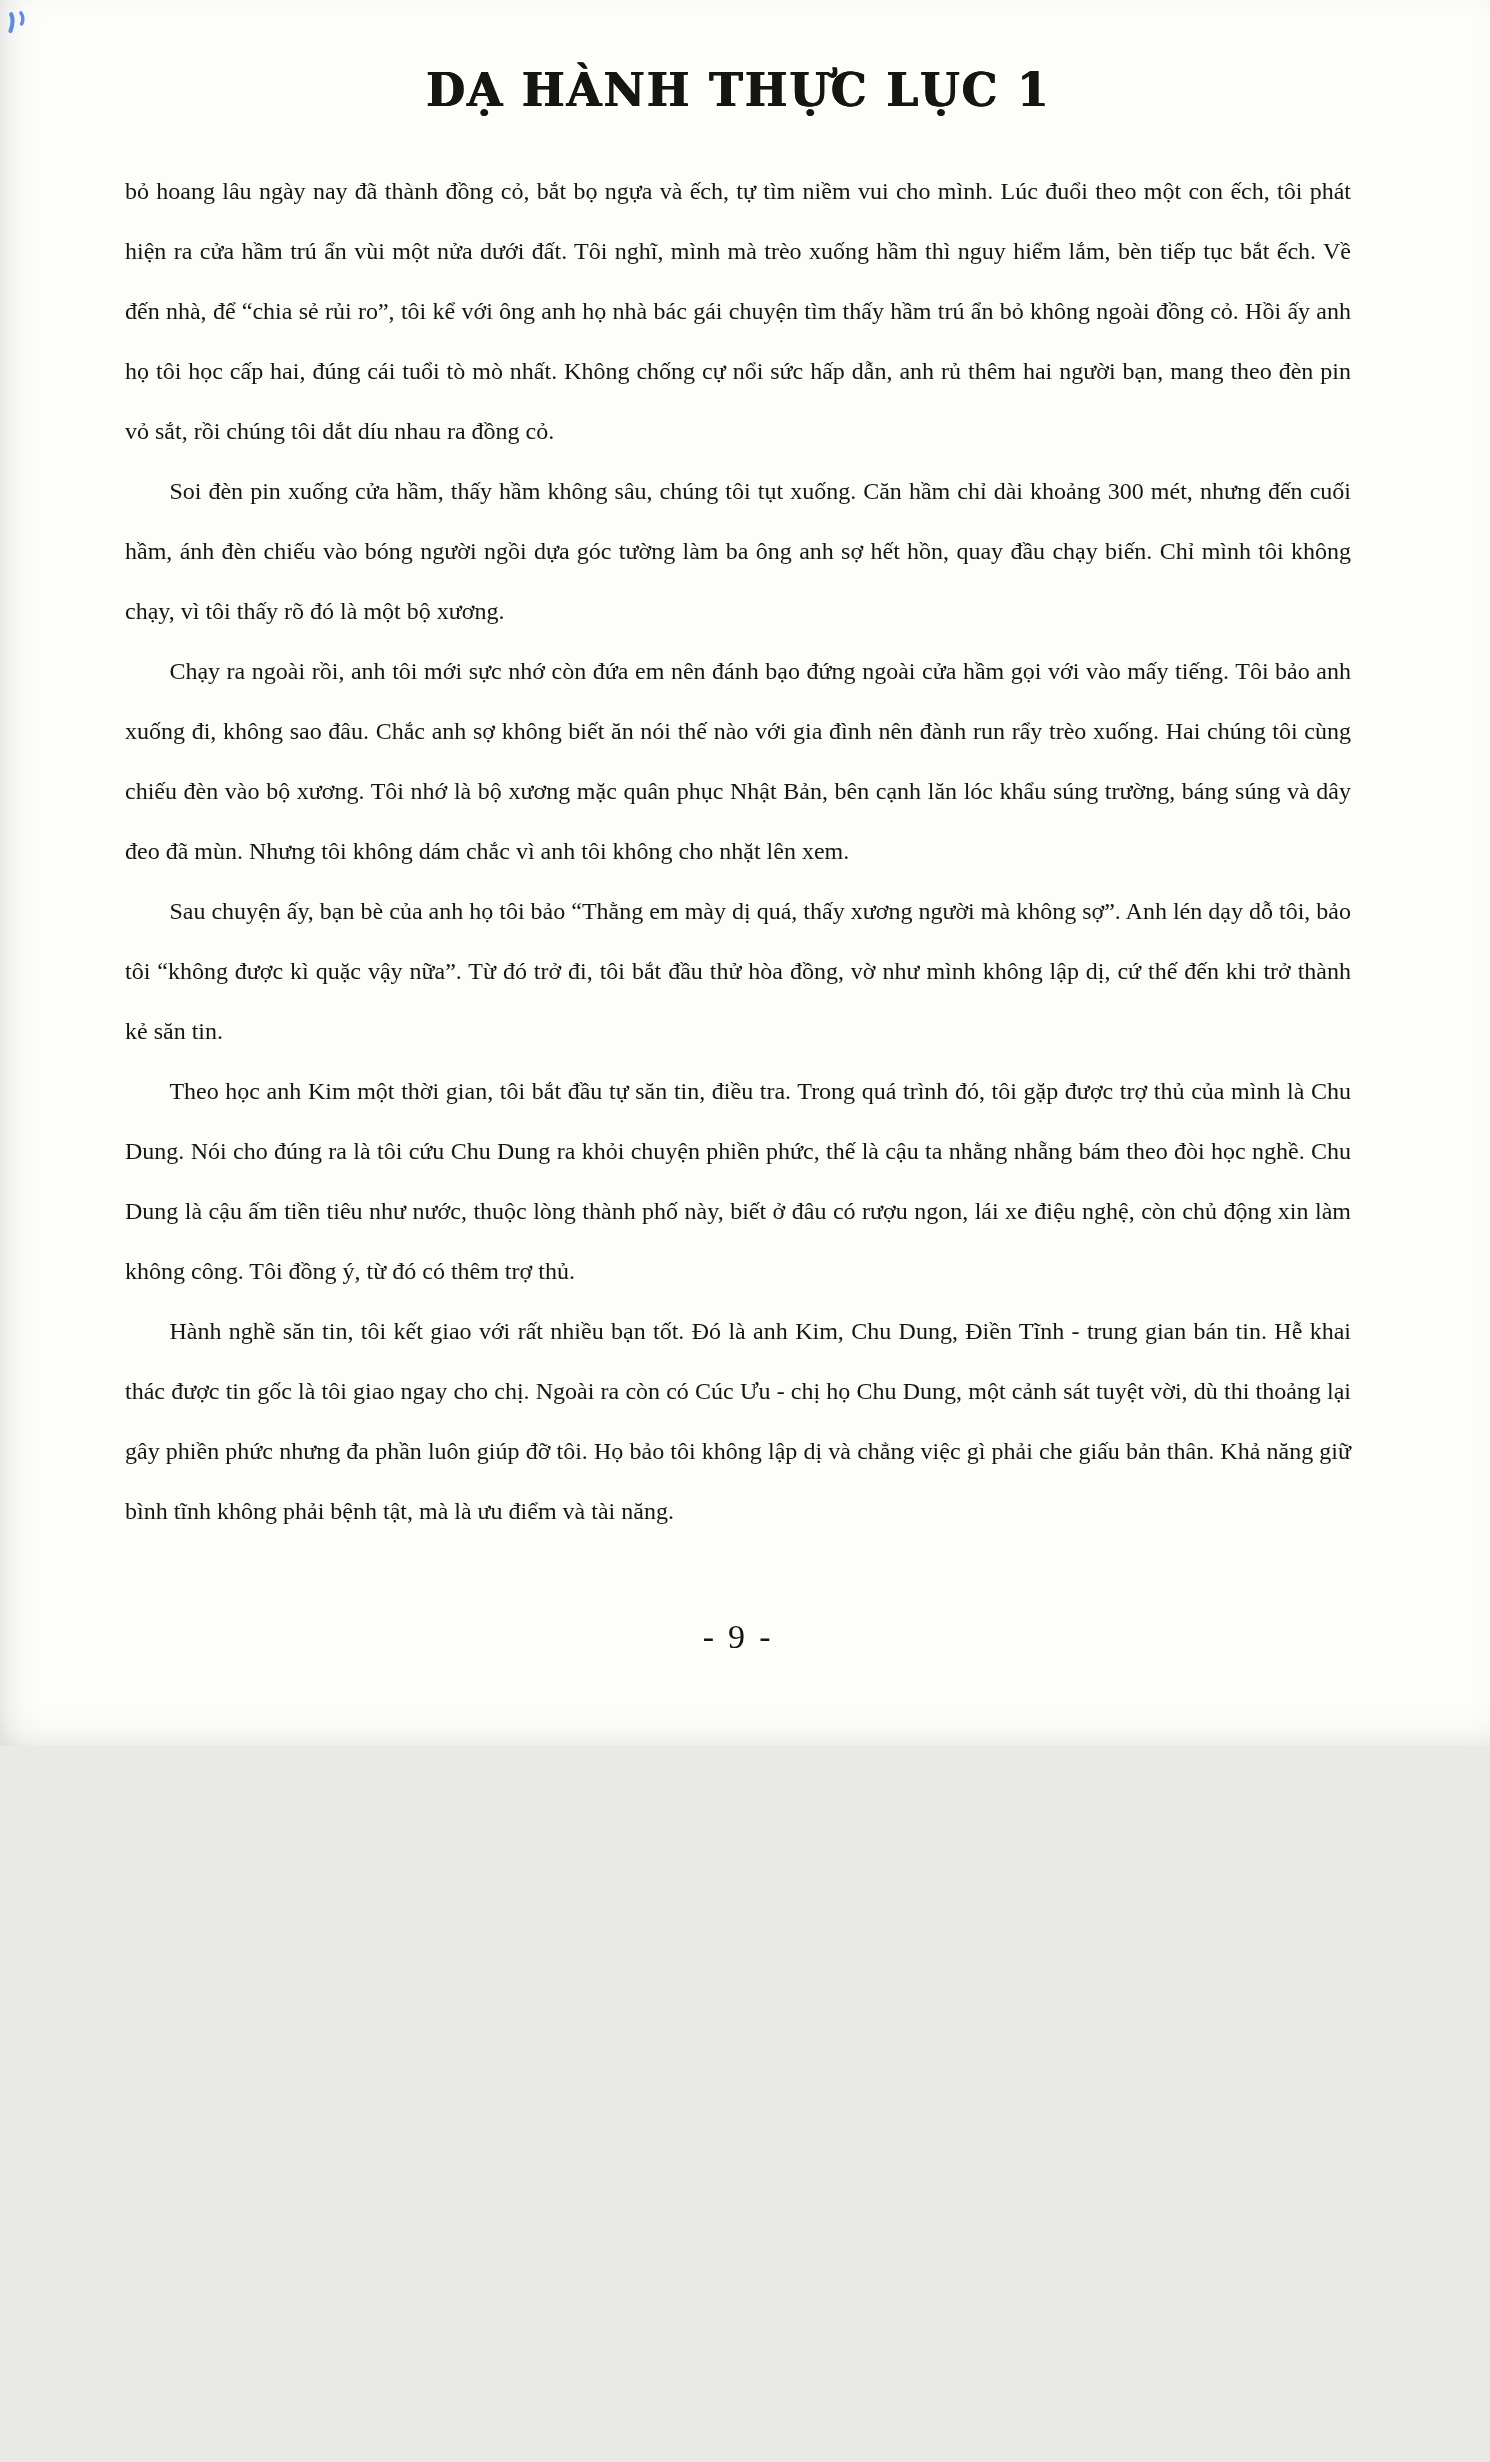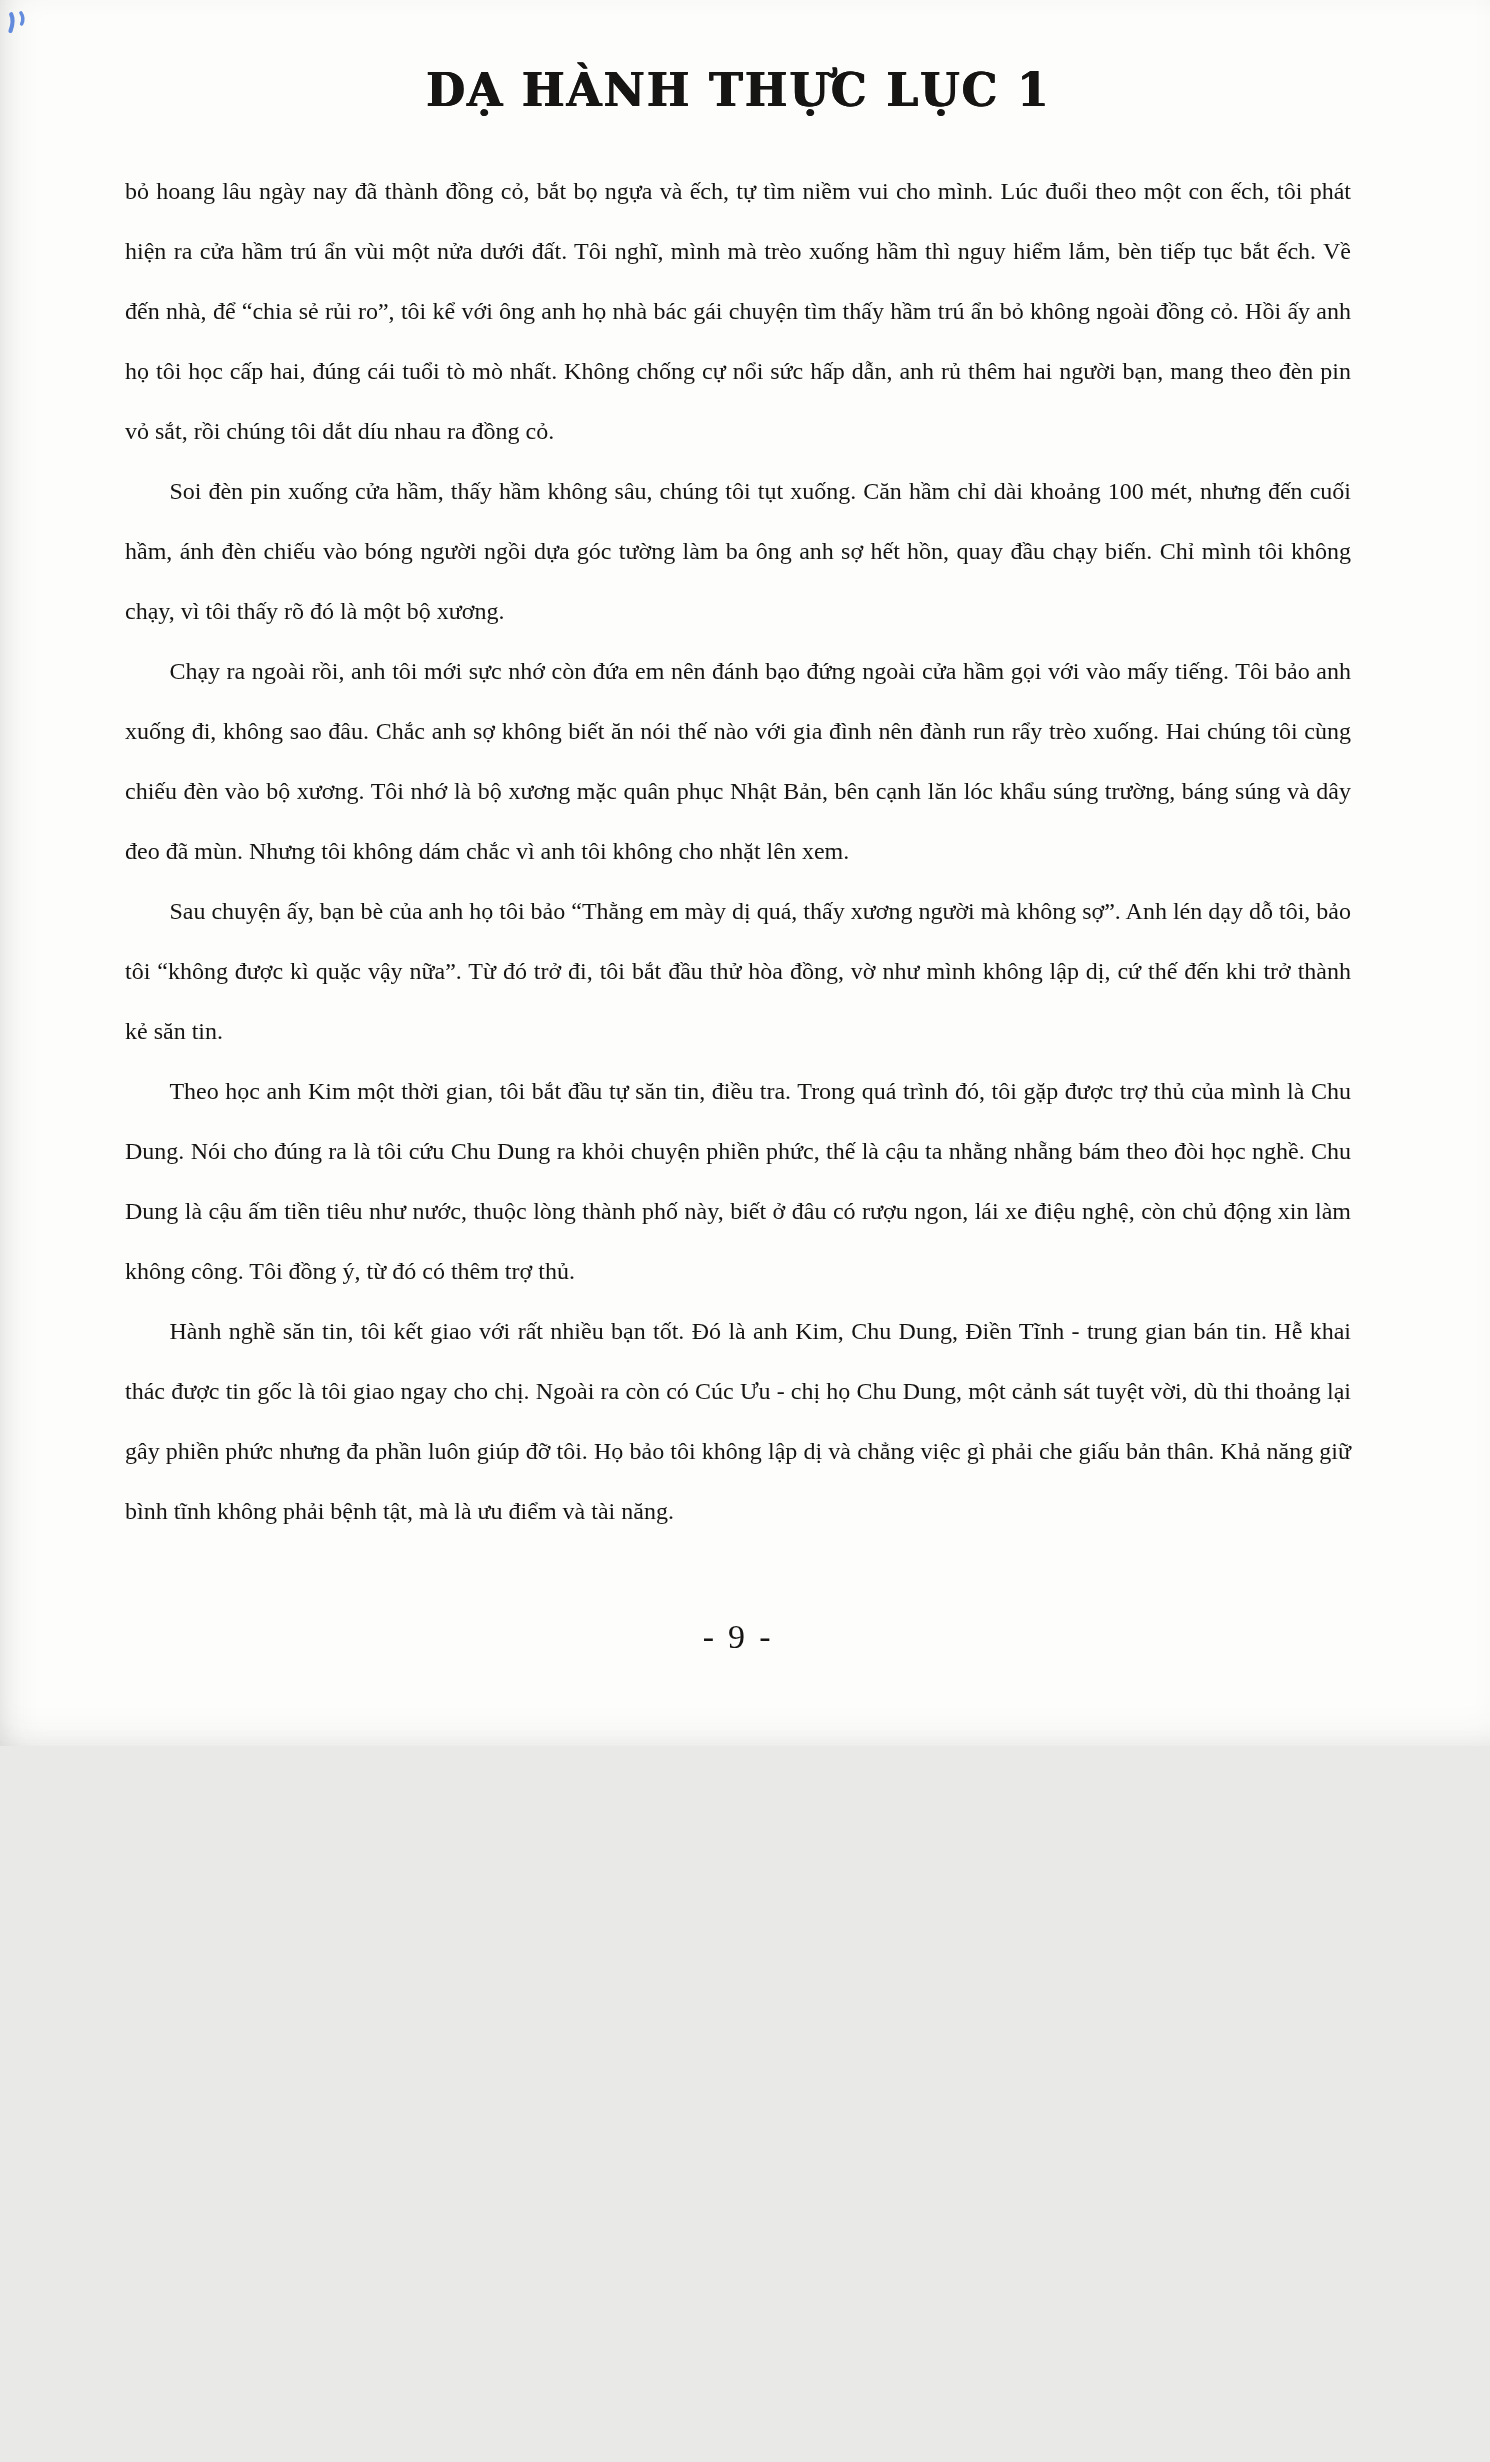--- a/index.html
+++ b/index.html
@@ -75,21 +75,21 @@
     <path d="M6 6 C10 14, 8 22, 5 30" stroke="#4a79d9" stroke-width="6" fill="none" stroke-linecap="round"></path>
     <path d="M20 4 C24 10, 23 16, 21 20" stroke="#4a79d9" stroke-width="5" fill="none" stroke-linecap="round"></path>
   </svg>
 
   <header class="running-header">
     <h1 class="page-title">DẠ HÀNH THỰC LỤC 1</h1>
   </header>
 
   <main class="body-text">
     <p>bỏ hoang lâu ngày nay đã thành đồng cỏ, bắt bọ ngựa và ếch, tự tìm niềm vui cho mình. Lúc đuổi theo một con ếch, tôi phát hiện ra cửa hầm trú ẩn vùi một nửa dưới đất. Tôi nghĩ, mình mà trèo xuống hầm thì nguy hiểm lắm, bèn tiếp tục bắt ếch. Về đến nhà, để “chia sẻ rủi ro”, tôi kể với ông anh họ nhà bác gái chuyện tìm thấy hầm trú ẩn bỏ không ngoài đồng cỏ. Hồi ấy anh họ tôi học cấp hai, đúng cái tuổi tò mò nhất. Không chống cự nổi sức hấp dẫn, anh rủ thêm hai người bạn, mang theo đèn pin vỏ sắt, rồi chúng tôi dắt díu nhau ra đồng cỏ.</p>
-    <p class="indent">Soi đèn pin xuống cửa hầm, thấy hầm không sâu, chúng tôi tụt xuống. Căn hầm chỉ dài khoảng 100 mét, nhưng đến cuối hầm, ánh đèn chiếu vào bóng người ngồi dựa góc tường làm ba ông anh sợ hết hồn, quay đầu chạy biến. Chỉ mình tôi không chạy, vì tôi thấy rõ đó là một bộ xương.</p>
+    <p class="indent">Soi đèn pin xuống cửa hầm, thấy hầm không sâu, chúng tôi tụt xuống. Căn hầm chỉ dài khoảng 300 mét, nhưng đến cuối hầm, ánh đèn chiếu vào bóng người ngồi dựa góc tường làm ba ông anh sợ hết hồn, quay đầu chạy biến. Chỉ mình tôi không chạy, vì tôi thấy rõ đó là một bộ xương.</p>
     <p class="indent">Chạy ra ngoài rồi, anh tôi mới sực nhớ còn đứa em nên đánh bạo đứng ngoài cửa hầm gọi với vào mấy tiếng. Tôi bảo anh xuống đi, không sao đâu. Chắc anh sợ không biết ăn nói thế nào với gia đình nên đành run rẩy trèo xuống. Hai chúng tôi cùng chiếu đèn vào bộ xương. Tôi nhớ là bộ xương mặc quân phục Nhật Bản, bên cạnh lăn lóc khẩu súng trường, báng súng và dây đeo đã mùn. Nhưng tôi không dám chắc vì anh tôi không cho nhặt lên xem.</p>
     <p class="indent">Sau chuyện ấy, bạn bè của anh họ tôi bảo “Thằng em mày dị quá, thấy xương người mà không sợ”. Anh lén dạy dỗ tôi, bảo tôi “không được kì quặc vậy nữa”. Từ đó trở đi, tôi bắt đầu thử hòa đồng, vờ như mình không lập dị, cứ thế đến khi trở thành kẻ săn tin.</p>
     <p class="indent">Theo học anh Kim một thời gian, tôi bắt đầu tự săn tin, điều tra. Trong quá trình đó, tôi gặp được trợ thủ của mình là Chu Dung. Nói cho đúng ra là tôi cứu Chu Dung ra khỏi chuyện phiền phức, thế là cậu ta nhằng nhẵng bám theo đòi học nghề. Chu Dung là cậu ấm tiền tiêu như nước, thuộc lòng thành phố này, biết ở đâu có rượu ngon, lái xe điệu nghệ, còn chủ động xin làm không công. Tôi đồng ý, từ đó có thêm trợ thủ.</p>
     <p class="indent">Hành nghề săn tin, tôi kết giao với rất nhiều bạn tốt. Đó là anh Kim, Chu Dung, Điền Tĩnh - trung gian bán tin. Hễ khai thác được tin gốc là tôi giao ngay cho chị. Ngoài ra còn có Cúc Ưu - chị họ Chu Dung, một cảnh sát tuyệt vời, dù thi thoảng lại gây phiền phức nhưng đa phần luôn giúp đỡ tôi. Họ bảo tôi không lập dị và chẳng việc gì phải che giấu bản thân. Khả năng giữ bình tĩnh không phải bệnh tật, mà là ưu điểm và tài năng.</p>
   </main>
 
   <footer class="page-footer">
     <span>- 9 -</span>
   </footer>
 

